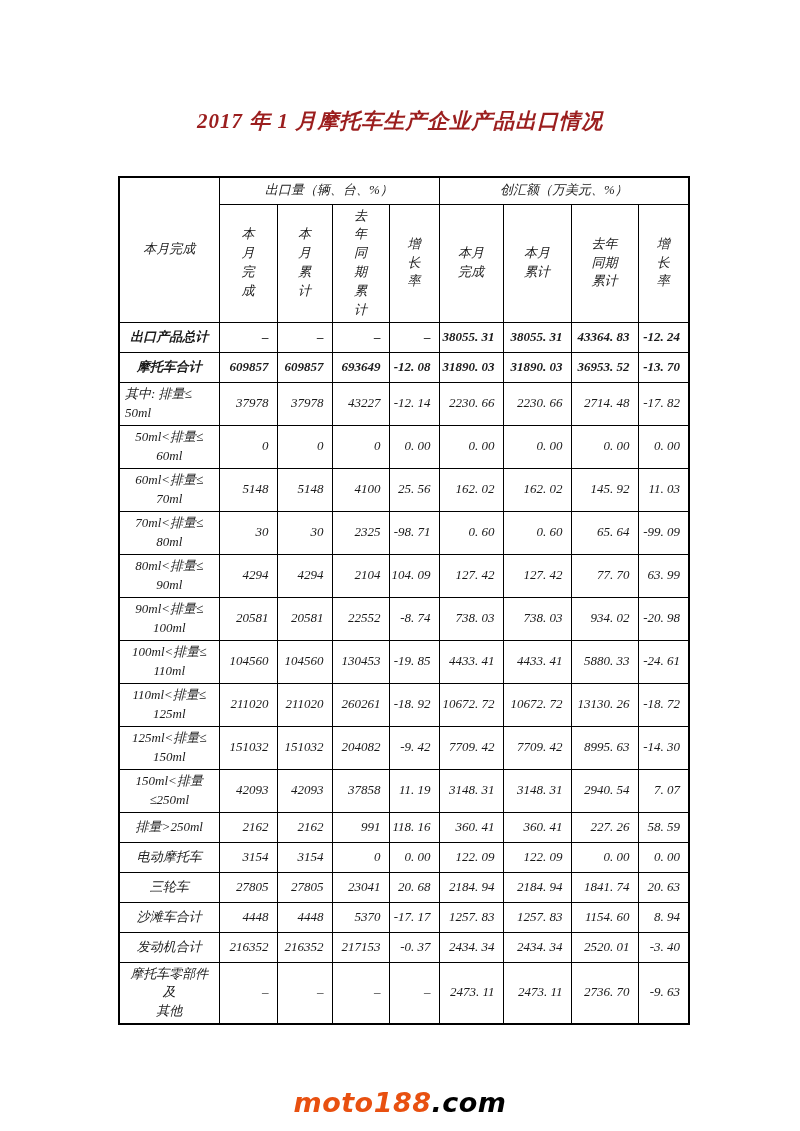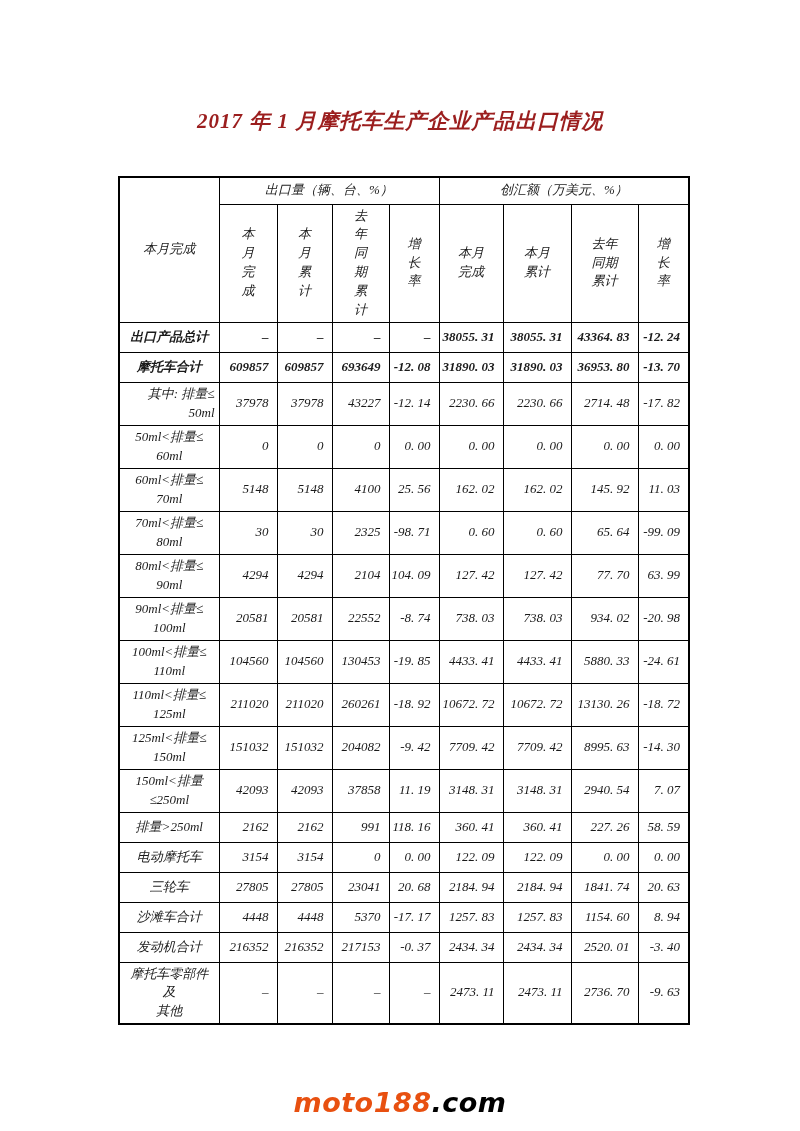--- a/index.html
+++ b/index.html
@@ -54,21 +54,21 @@
   }
   tr.hdr-group { height: 27px; }
   tr.hdr-cols  { height: 42px; }
   tr.h-single  { height: 30px; }
   tr.h-double  { height: 43px; }
   .data-table th.rowlabel {
     text-align: center;
     padding: 2px 4px;
   }
   .data-table th.rowlabel.align-left {
-    text-align: right;
+    text-align: left;
     padding-left: 5px;
   }
   .data-table td.num {
     text-align: right;
     padding-right: 8px;
   }
   .bold { font-weight: bold !important; }
   .footer {
     position: absolute;
     bottom: 13px;
@@ -134,21 +134,21 @@
           <td class="num bold">-12. 24</td>
         </tr>
         <tr class="h-single">
           <th class="rowlabel bold">摩托车合计</th>
           <td class="num bold">609857</td>
           <td class="num bold">609857</td>
           <td class="num bold">693649</td>
           <td class="num bold">-12. 08</td>
           <td class="num bold">31890. 03</td>
           <td class="num bold">31890. 03</td>
-          <td class="num bold">36953. 80</td>
+          <td class="num bold">36953. 52</td>
           <td class="num bold">-13. 70</td>
         </tr>
         <tr class="h-double">
           <th class="rowlabel align-left">其中: 排量≤
 50ml</th>
           <td class="num">37978</td>
           <td class="num">37978</td>
           <td class="num">43227</td>
           <td class="num">-12. 14</td>
           <td class="num">2230. 66</td>

